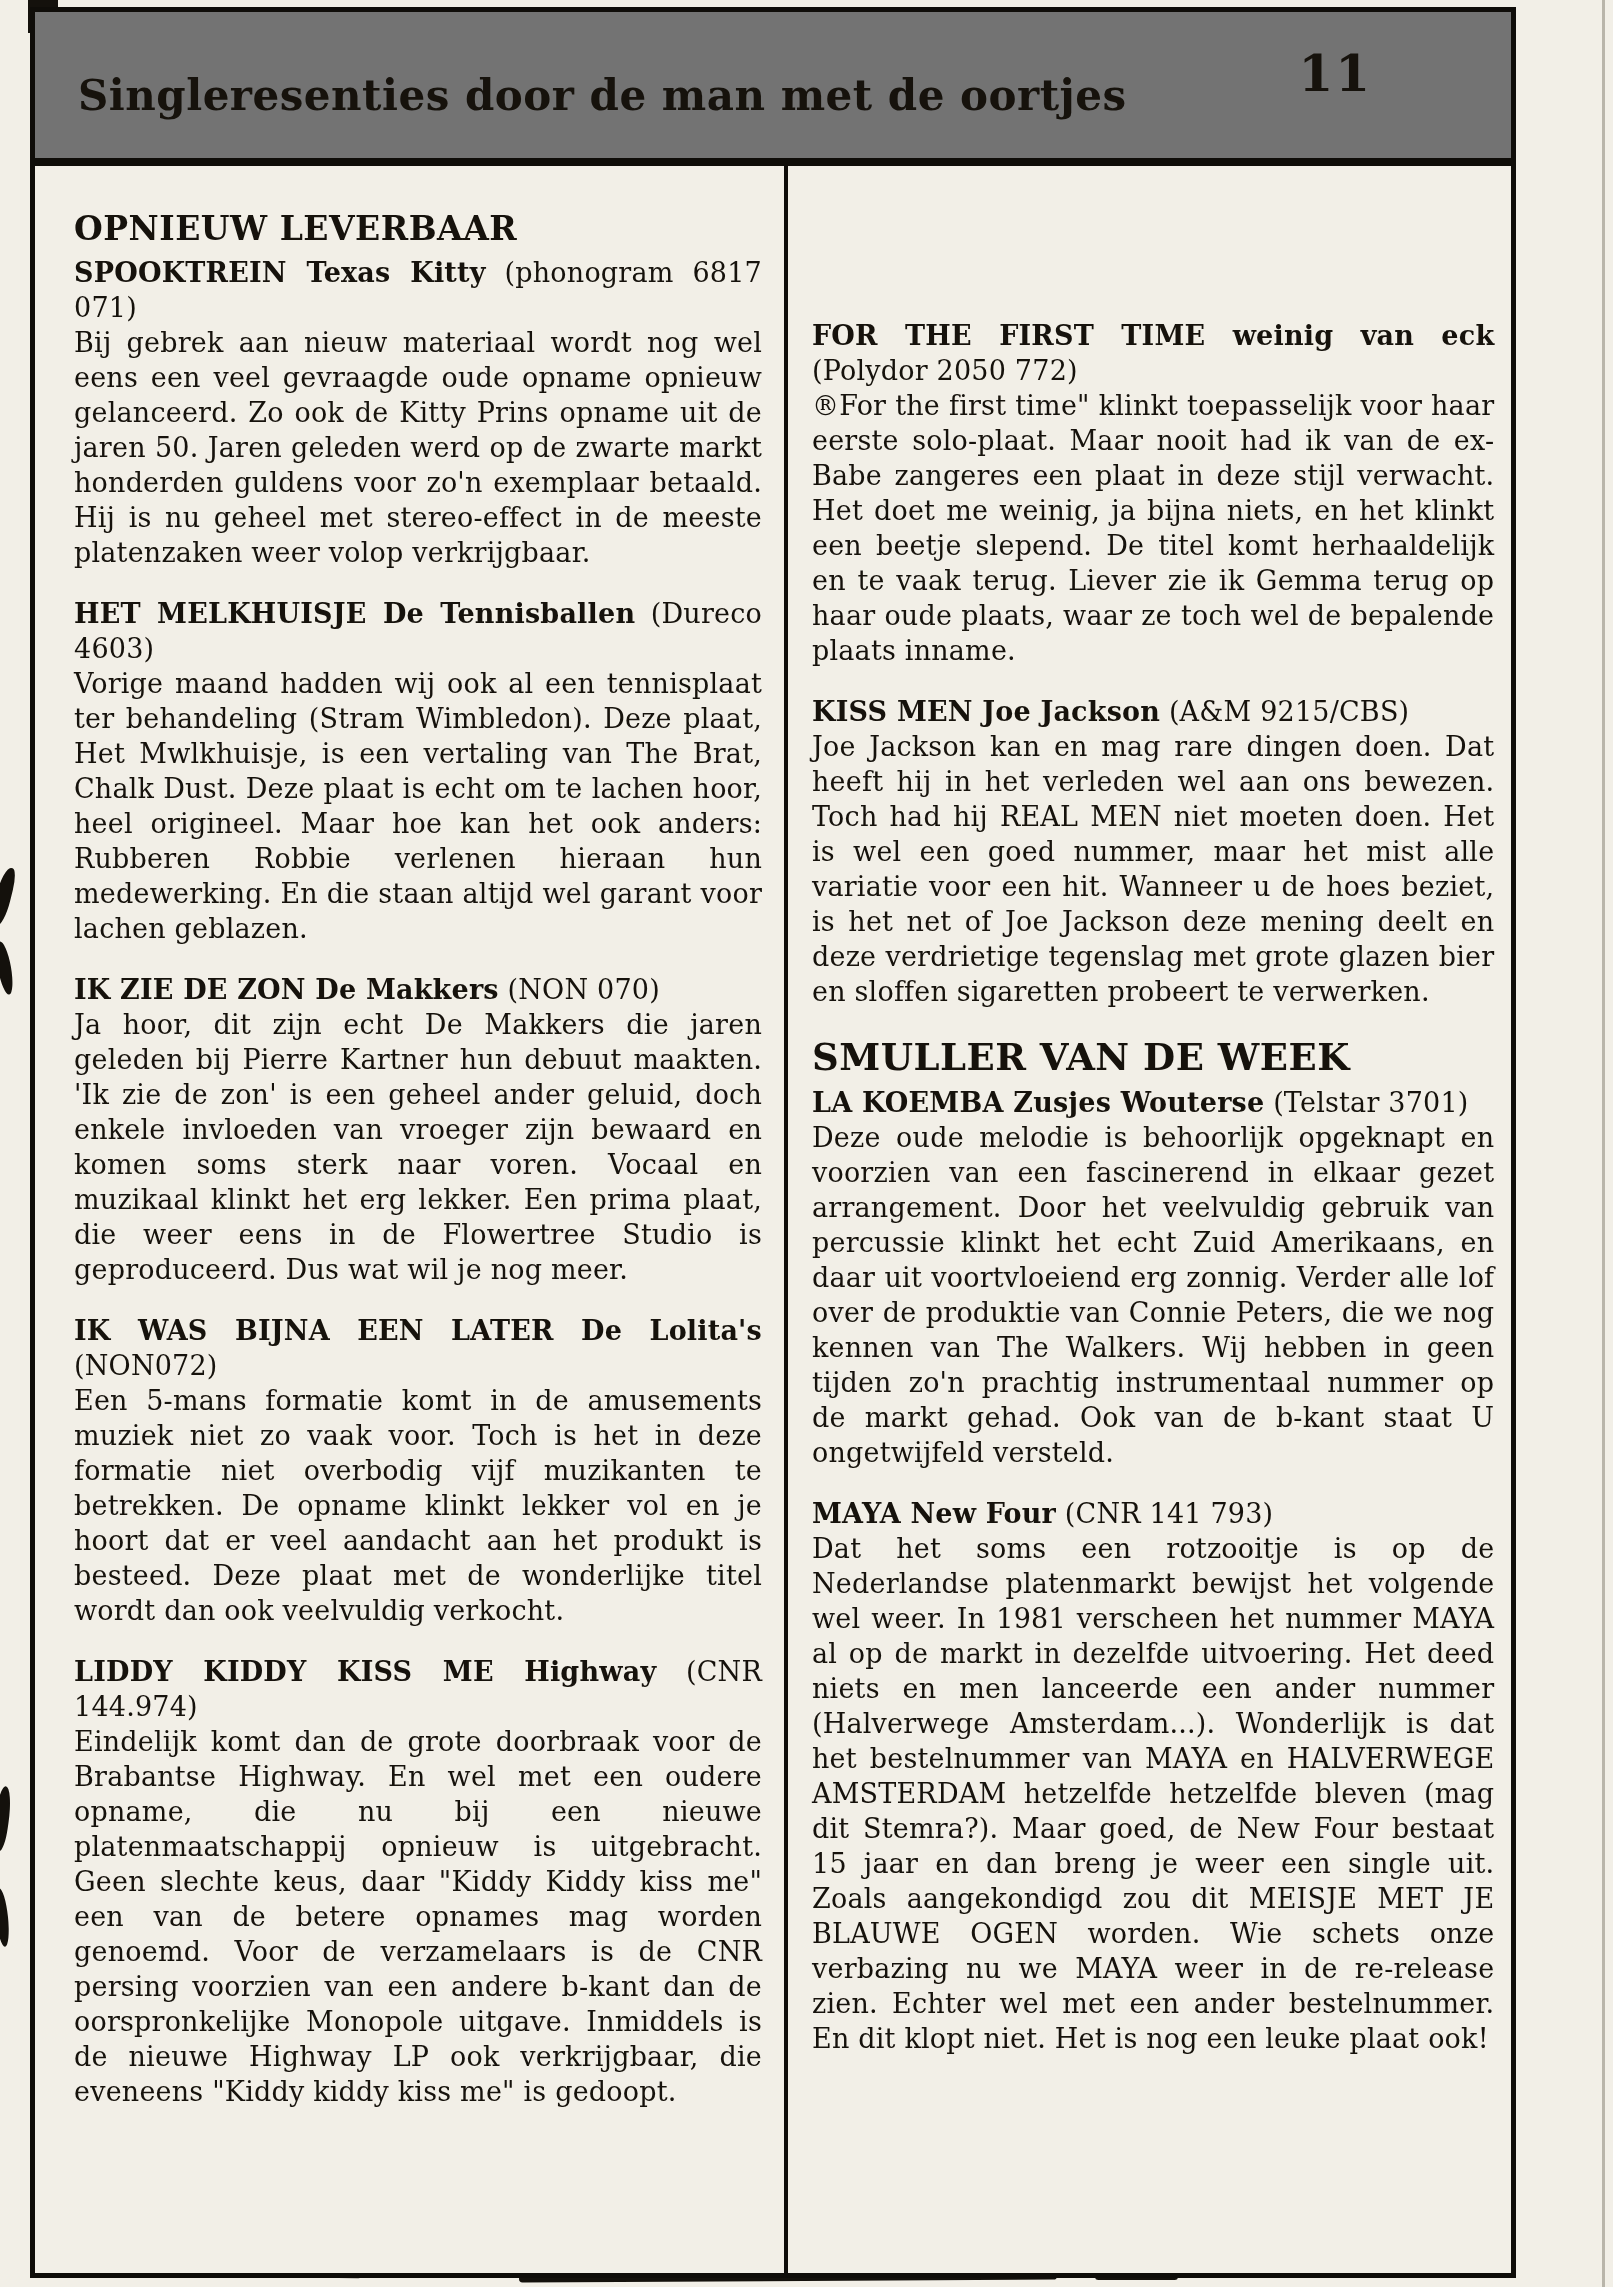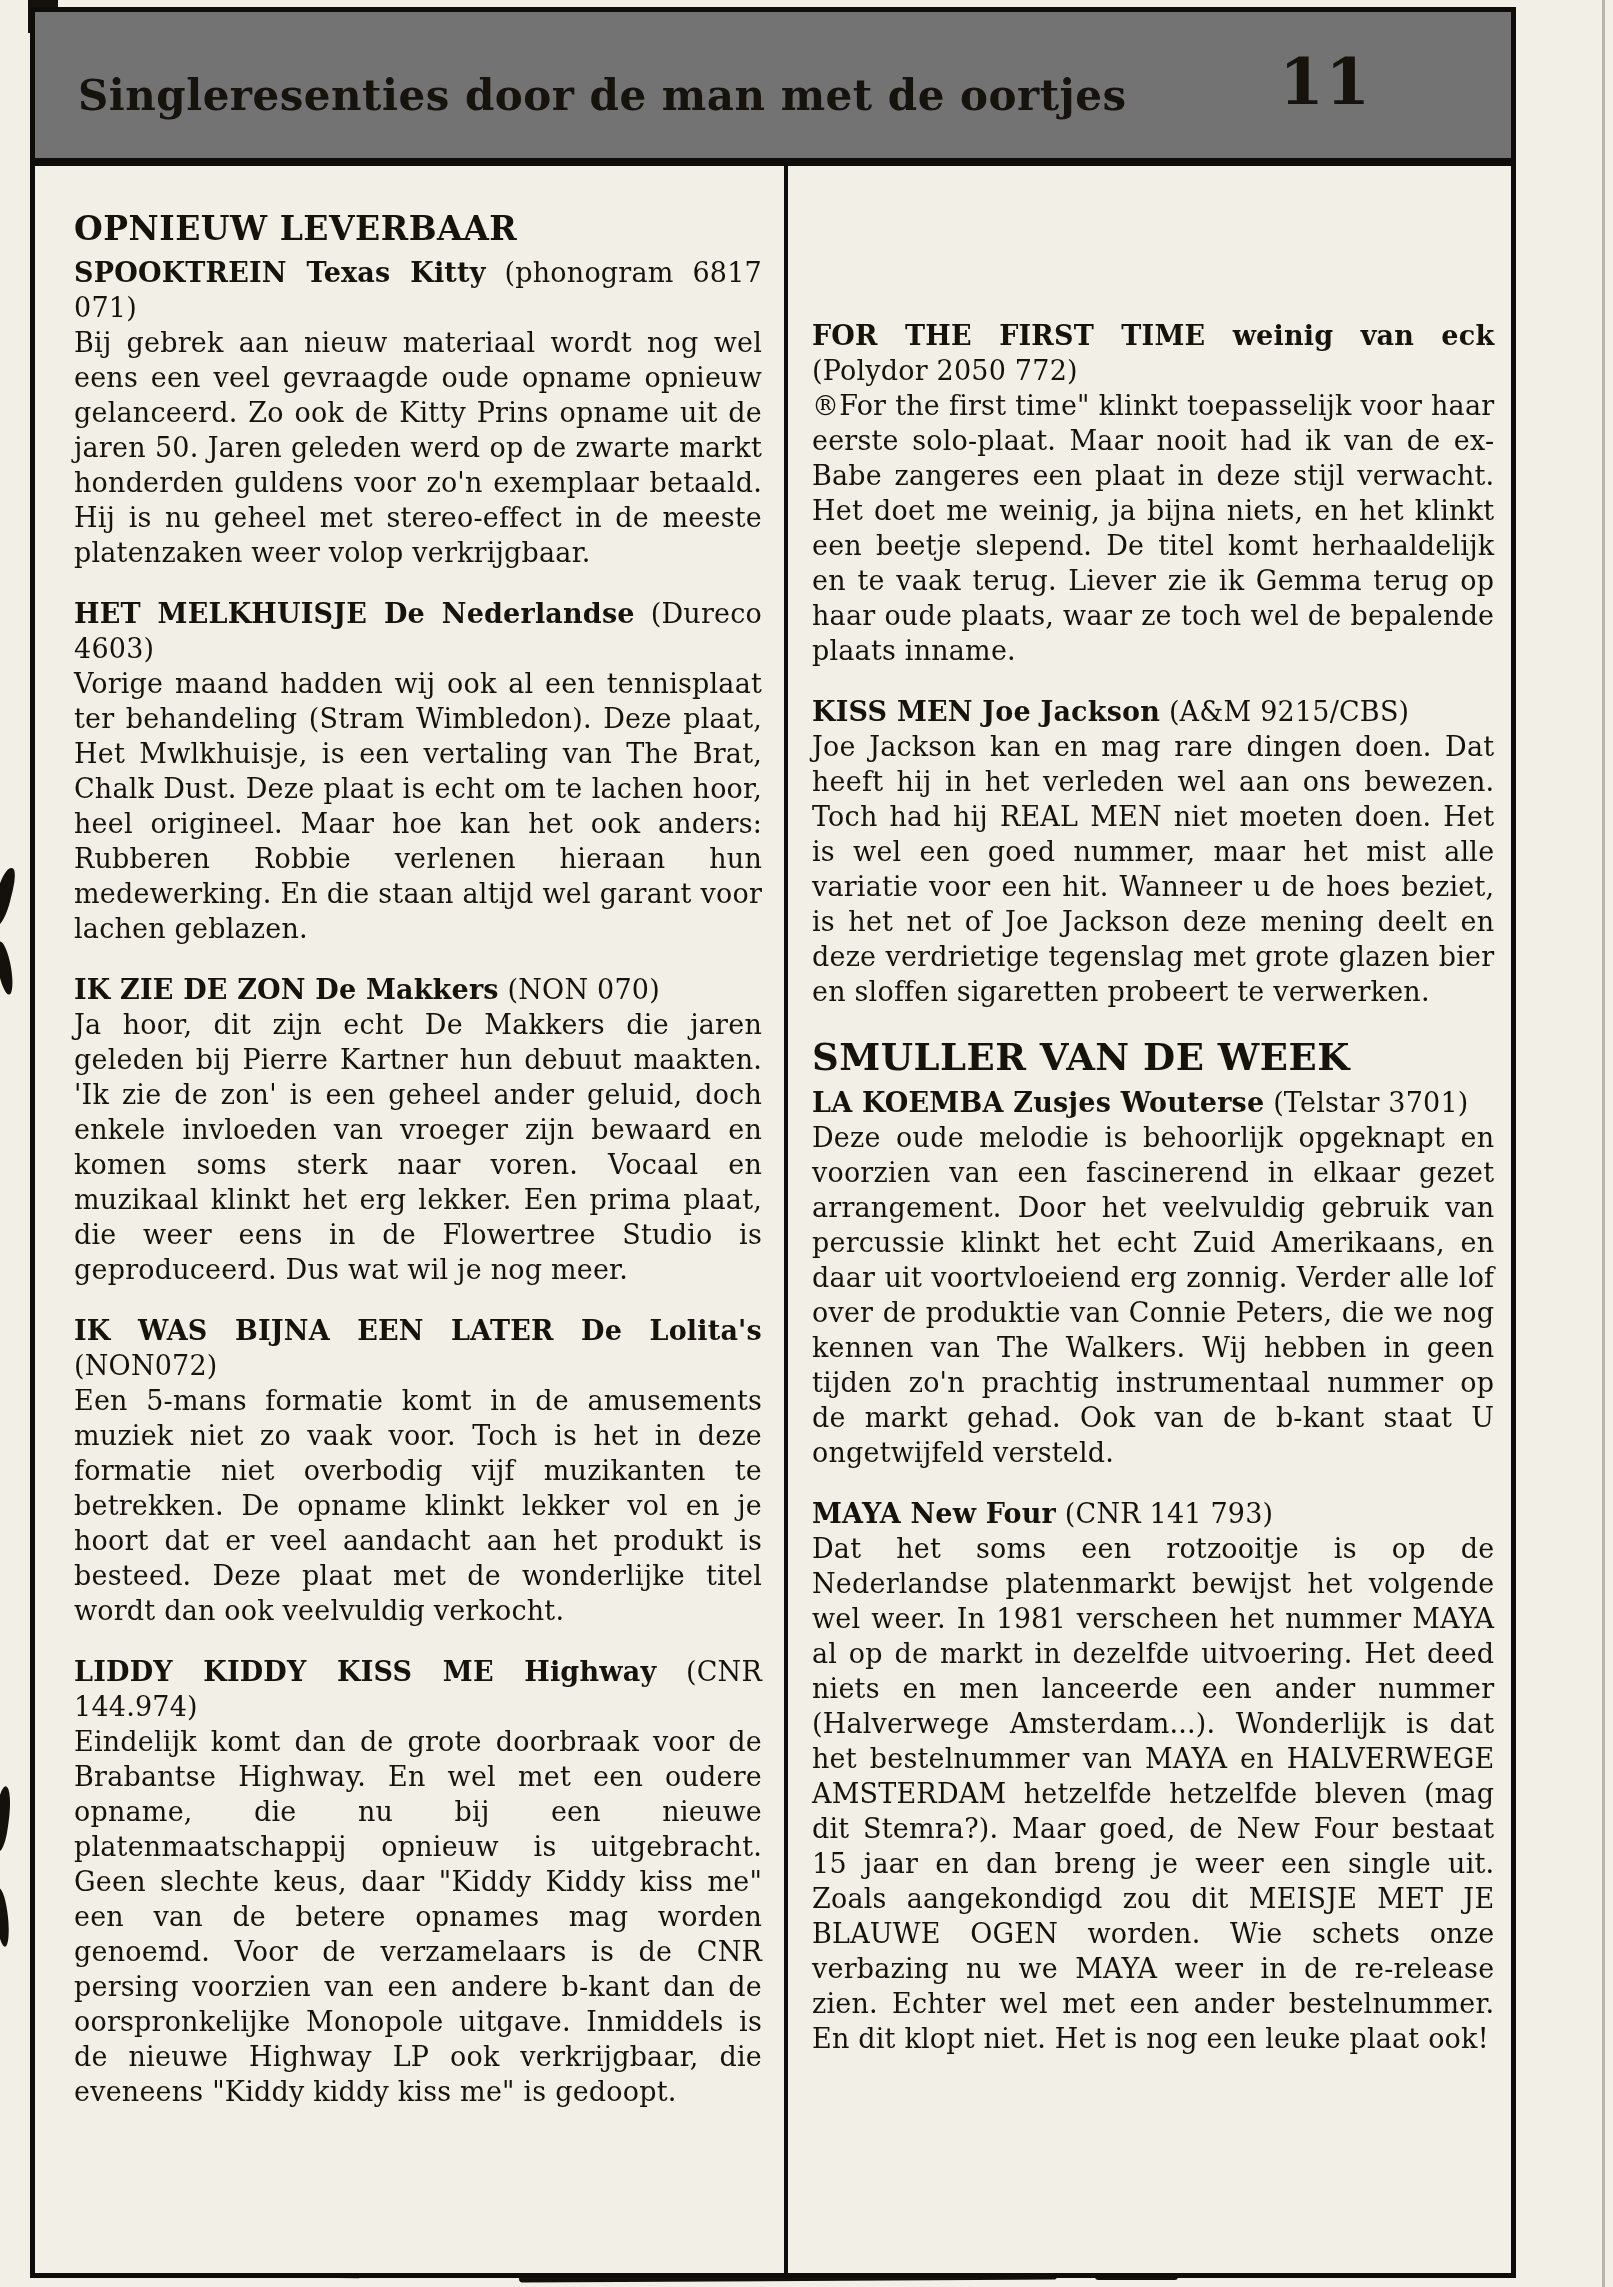--- a/index.html
+++ b/index.html
@@ -17,21 +17,21 @@
   .masthead {
     position:absolute; left:30px; top:7.4px; width:1486px; height:156px;
     border:5.6px solid #0f0d09;
     display:flex; align-items:center;
     padding:28px 186px 7.4px 43px;
     background:#737373;
   }
   .masthead h1 { font-size:42px; font-weight:bold; letter-spacing:0.5px; white-space:nowrap; }
   .pagenum {
     position:absolute; top:32px; right:139px;
-    font-size:64px; font-weight:bold; letter-spacing:1.9px;
+    font-size:50px; font-weight:bold; letter-spacing:1.9px;
   }
   
   .content {
     position:absolute; left:30px; top:161px; width:1486px; height:2117px;
     border:5.6px solid #0f0d09; display:flex; background:#f2efe7;align-items:flex-end;
   }
   .col { height:100%; overflow:hidden; }
   .col.left  { width:749px; padding:43px 22px 16.7px 39px; }
   .col.right { flex:1; border-left:4.6px solid #0f0d09; padding:43px 16.7px 16.7px 24px; }
   .section-heading {
@@ -79,21 +79,21 @@
 
     <section class="col left">
       <h2 class="section-heading">OPNIEUW LEVERBAAR</h2>
 
       <article class="review">
         <p class="rtitle"><b>SPOOKTREIN Texas Kitty</b> <span class="catalog">(phonogram 6817 071)</span></p>
         <p class="rbody">Bij gebrek aan nieuw materiaal wordt nog wel eens een veel gevraagde oude opname opnieuw gelanceerd. Zo ook de Kitty Prins opname uit de jaren 50. Jaren geleden werd op de zwarte markt honderden guldens voor zo'n exemplaar betaald. Hij is nu geheel met stereo-effect in de meeste platenzaken weer volop verkrijgbaar.</p>
       </article>
 
       <article class="review">
-        <p class="rtitle"><b>HET MELKHUISJE De Nederlandse</b> <span class="catalog">(Dureco 4603)</span></p>
+        <p class="rtitle"><b>HET MELKHUISJE De Tennisballen</b> <span class="catalog">(Dureco 4603)</span></p>
         <p class="rbody">Vorige maand hadden wij ook al een tennisplaat ter behandeling (Stram Wimbledon). Deze plaat, Het Mwlkhuisje, is een vertaling van The Brat, Chalk Dust. Deze plaat is echt om te lachen hoor, heel origineel. Maar hoe kan het ook anders: Rubberen Robbie verlenen hieraan hun medewerking. En die staan altijd wel garant voor lachen geblazen.</p>
       </article>
 
       <article class="review">
         <p class="rtitle"><b>IK ZIE DE ZON De Makkers</b> <span class="catalog">(NON 070)</span></p>
         <p class="rbody">Ja hoor, dit zijn echt De Makkers die jaren geleden bij Pierre Kartner hun debuut maakten. 'Ik zie de zon' is een geheel ander geluid, doch enkele invloeden van vroeger zijn bewaard en komen soms sterk naar voren. Vocaal en muzikaal klinkt het erg lekker. Een prima plaat, die weer eens in de Flowertree Studio is geproduceerd. Dus wat wil je nog meer.</p>
       </article>
 
       <article class="review">
         <p class="rtitle"><b>IK WAS BIJNA EEN LATER De Lolita's</b> <span class="catalog">(NON072)</span></p>

